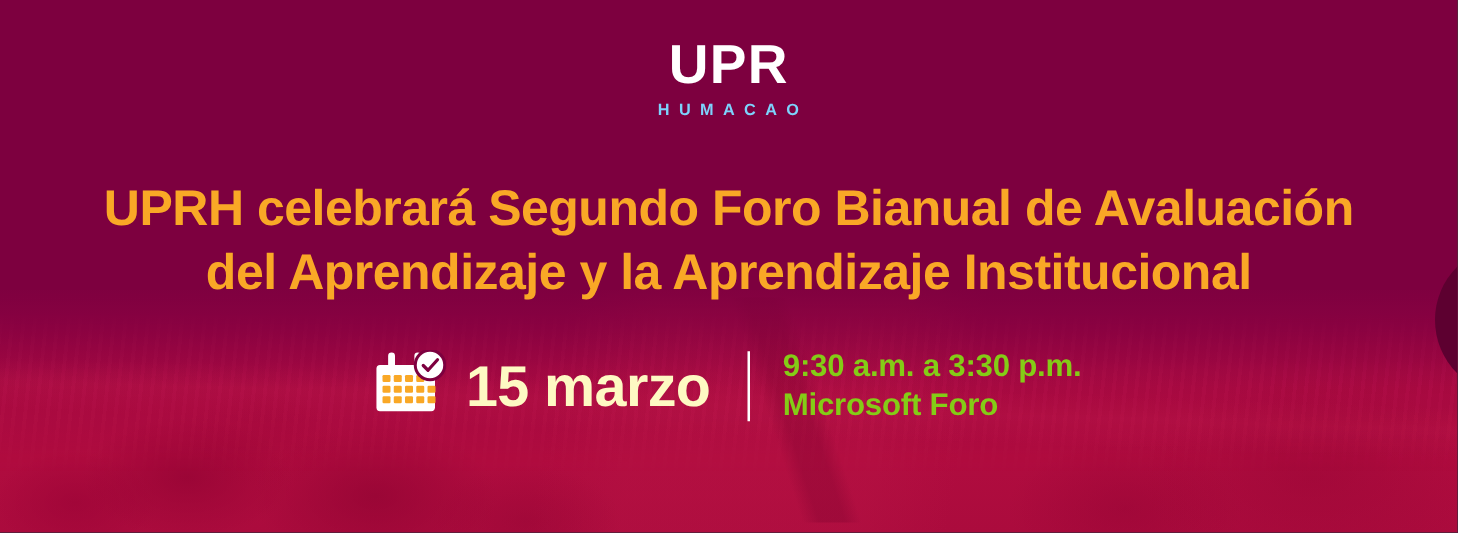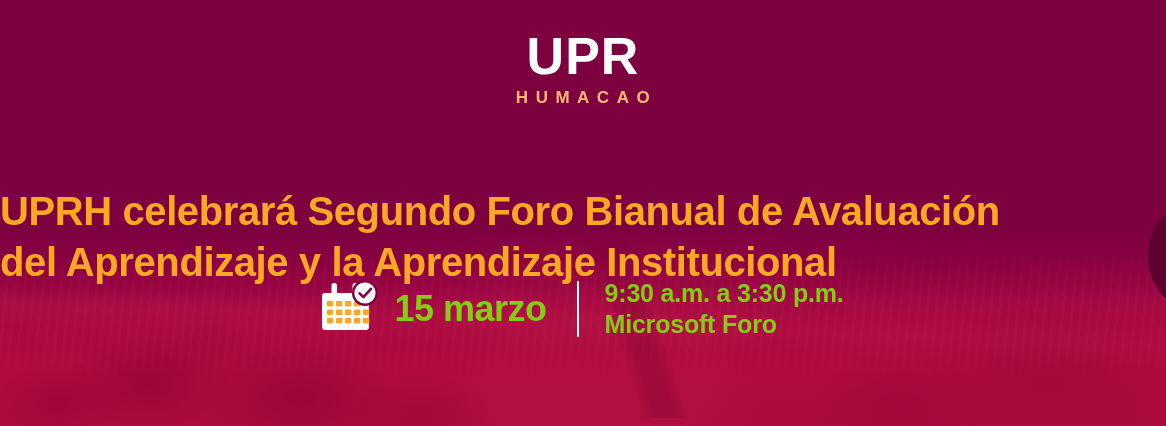--- a/index.html
+++ b/index.html
@@ -98,69 +98,69 @@
   .logo {
     position: absolute;
     left: 0; top: 30px;
     width: 1166px;
     text-align: center;
     line-height: 1;
   }
   .logo-mark {
     display: block;
     color: #ffffff;
-    font-size: 52px;
+    font-size: 44px;
     font-weight: 700;
     letter-spacing: 1px;
     line-height: 1;
   }
   .logo-sub {
     display: block;
-    color: #fdba74;
-    font-size: 17px;
+    color: #7dd3fc;
+    font-size: 13px;
     font-weight: 700;
     letter-spacing: 7.5px;
     margin-top: 7px;
     padding-left: 7px;
   }
 
   
   .headline {
     position: absolute;
     left: 0; top: 142px;
     width: 1166px;
+    text-align: center;
     color: #f9a826;
     font-size: 40px;
     font-weight: 700;
     line-height: 1.28;
     letter-spacing: -0.4px;
     white-space: nowrap;
-    margin-top: 44px;
   }
   .headline .line { display: block; }
 
   
   .details {
     position: absolute;
     left: 0; top: 278px;
     width: 1166px;
     display: flex;
     align-items: center;
     justify-content: center;
     gap: 0;
   }
   .date-block {
     display: flex;
     align-items: center;
     gap: 16px;
   }
   .cal-icon { display: block; }
   .date-text {
-    color: #84cc16;
-    font-size: 36px;
+    color: #fef9c3;
+    font-size: 46px;
     font-weight: 700;
     line-height: 1;
     letter-spacing: -0.5px;
   }
   .divider {
     width: 2px;
     height: 56px;
     background: #ffffff;
     margin: 0 26px 0 30px;
     flex: none;

